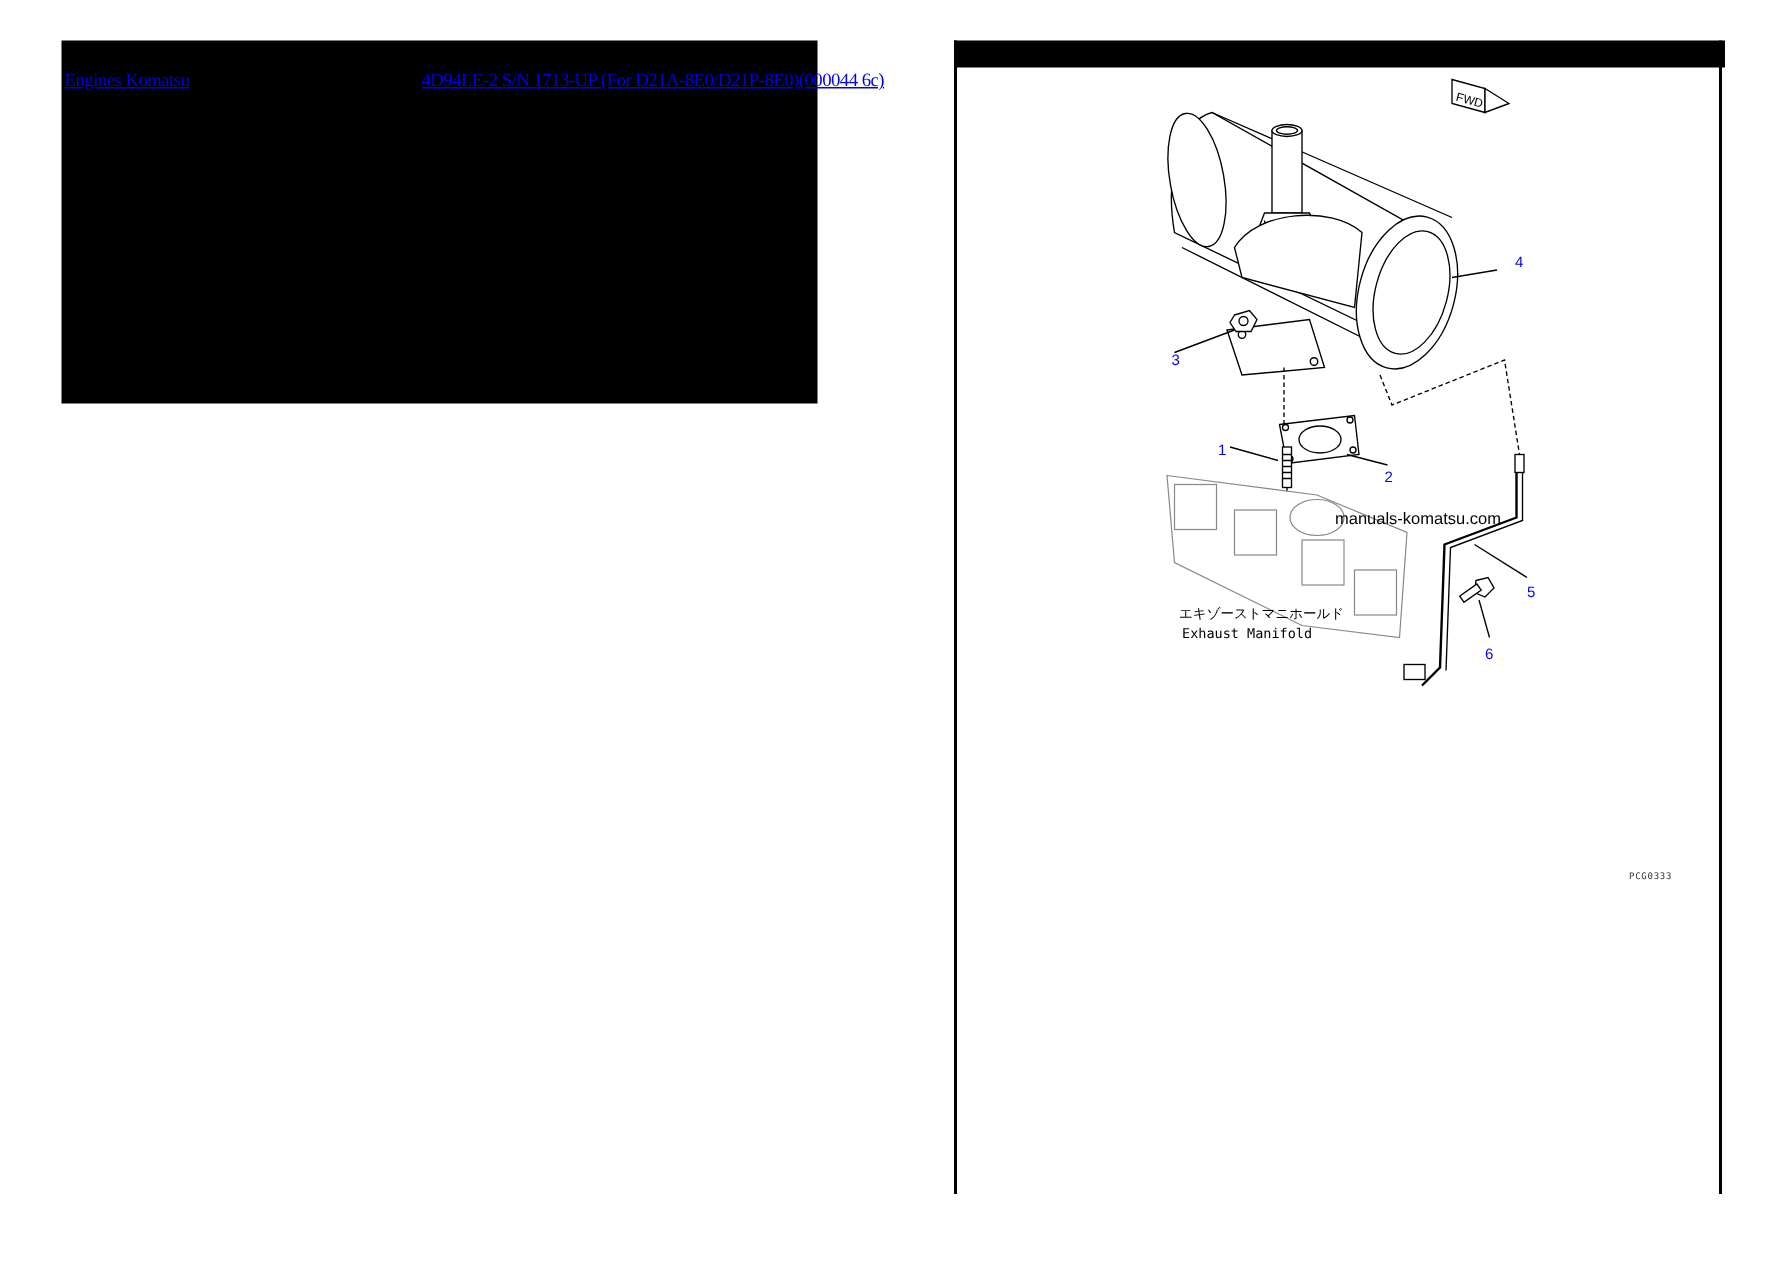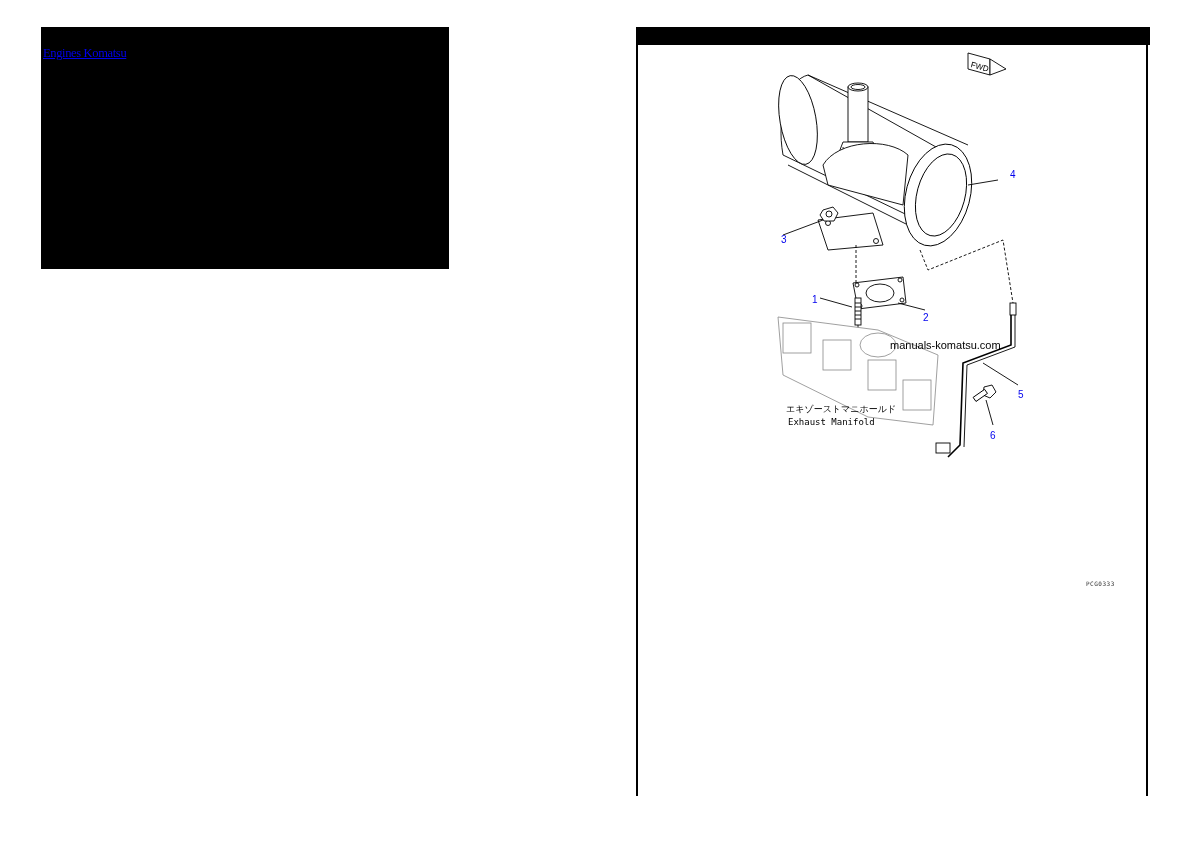--- a/index.html
+++ b/index.html
@@ -1,32 +1,33 @@
 <!DOCTYPE html>
 <html><head>
 <meta charset="utf-8">
 <style>
   html, body { margin: 0; padding: 0; background: #ffffff; }
   body { width: 1190px; height: 842px; position: relative; overflow: hidden; font-family: "Liberation Serif", serif; }
-  .left-box { position: absolute; left: 41px; top: 27px; width: 408px; height: 242px; background: #000000; }
+  .left-box { position: absolute; left: 41px; top: 27px; width: 504px; height: 242px; background: #000000; }
   .left-box a { position: absolute; left: 2px; top: 19px; font-family: "Liberation Serif", serif; font-size: 12.5px; color: #0000ee; text-decoration: underline; white-space: nowrap; letter-spacing: -0.35px; }
   .left-box a.part2 { left: 240px; }
   .right-panel { position: absolute; left: 636px; top: 27px; width: 512px; height: 769px; border-left: 2px solid #000; border-right: 2px solid #000; box-sizing: border-box; }
   .right-header { position: absolute; left: -2px; top: 0; width: 514px; height: 18px; background: #000; }
   .diagram { position: absolute; left: 0; top: 18px; }
   .callout { font-family: "Liberation Sans", sans-serif; font-size: 10px; fill: #0000ee; }
   .watermark { font-family: "Liberation Sans", sans-serif; font-size: 11px; fill: #000; }
   .jp-label { font-family: "DejaVu Sans Mono", monospace; font-size: 9px; fill: #000; }
   .code-label { font-family: "DejaVu Sans Mono", monospace; font-size: 6px; fill: #333; letter-spacing: 0.5px; }
 </style>
 </head>
 <body>
 
 <div class="left-box">
   <a href="#">Engines Komatsu</a>
+  <a href="#" class="part2" style="left:240px">4D94LE-2 S/N 1713-UP (For D21A-8E0/D21P-8E0)(000044 6c)</a>
 </div>
 
 <div class="right-panel">
   <div class="right-header"></div>
   <svg class="diagram" width="508" height="750" viewBox="0 0 508 750" fill="none" stroke="#000" stroke-width="0.9">
 
     <g>
       <polygon points="330,8 352,14 352,30 330,24" fill="#fff"></polygon>
       <polygon points="352,14 368,24 352,30" fill="#fff"></polygon>
       <text x="333" y="24" font-family="Liberation Sans, sans-serif" font-size="8" fill="#000" stroke="none" transform="rotate(15 340 20)">FWD</text>

